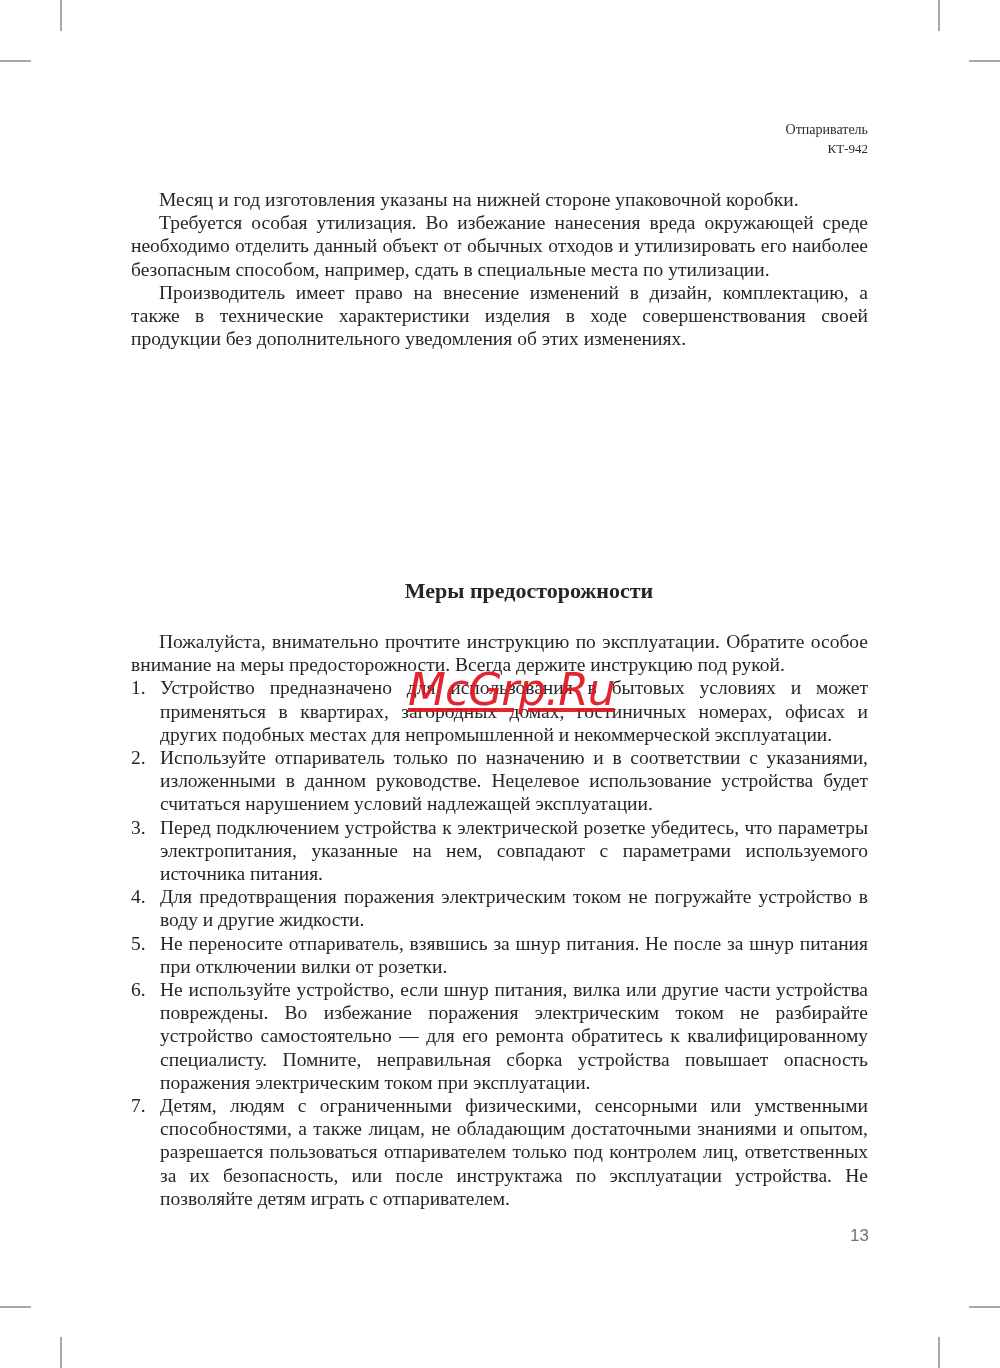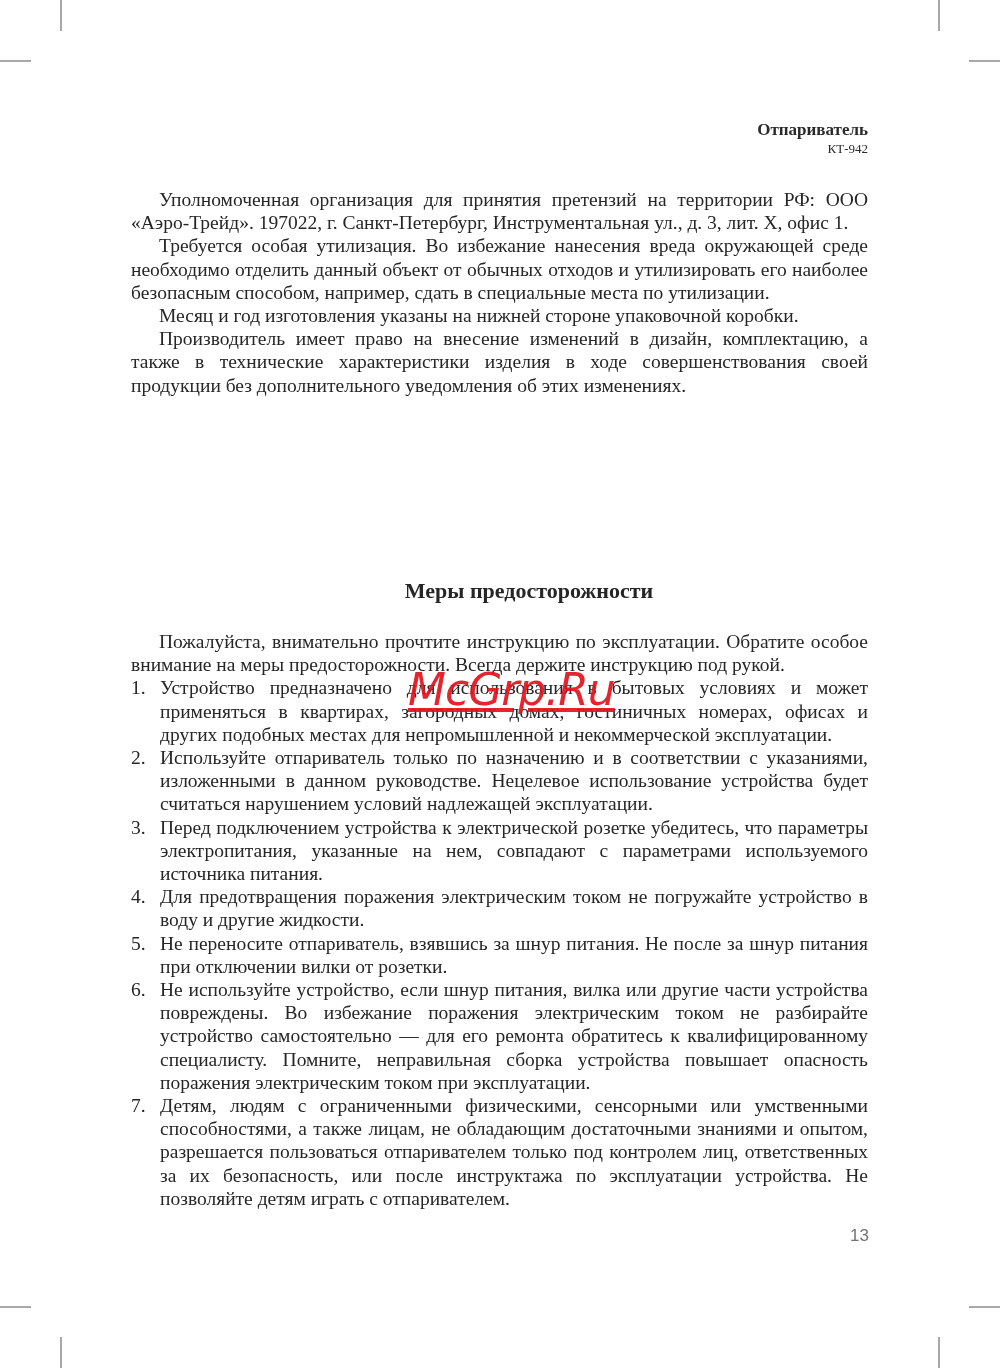--- a/index.html
+++ b/index.html
@@ -3,21 +3,21 @@
   <meta charset="utf-8">
   <style>
     html, body { margin: 0; padding: 0; background: #ffffff; }
     body { width: 1000px; height: 1368px; position: relative; overflow: hidden; }
     .crop { position: absolute; background: #a8a8a8; }
     .crop.v { width: 2px; height: 31px; }
     .crop.h { height: 2px; width: 31px; }
 
     .header { position: absolute; right: 132px; top: 120px; text-align: right;
       font-family: "Liberation Serif", serif; color: #2a2a2a; line-height: 19px; }
-    .header .product { font-weight: bold; font-size: 17px; }
+    .header .product { font-weight: normal; font-size: 14px; }
     .header .model { font-size: 13px; }
 
     .textcol { position: absolute; left: 131px; width: 737px;
       font-family: "Liberation Serif", serif; color: #262626; font-size: 19.5px; line-height: 23.2px; }
     .textcol p { margin: 0; text-indent: 28px; text-align: justify; }
 
     #intro { top: 188px; }
     .section-title { position: absolute; top: 578px; left: 0; width: 1000px; text-align: center;
       font-family: "Liberation Serif", serif; font-weight: bold; font-size: 22px; color: #262626; padding-left: 29px; }
     #precautions { top: 630px; }
@@ -43,23 +43,22 @@
 <div class="crop v" style="left:60px; top:1337px;"></div>
 <div class="crop h" style="left:969px; top:1306px;"></div>
 <div class="crop v" style="left:938px; top:1337px;"></div>
 
 <div class="header">
   <div class="product">Отпариватель</div>
   <div class="model">КТ-942</div>
 </div>
 
 <div class="textcol" id="intro">
-  <p>Уполномоченная организация для принятия претензий на территории РФ: ООО «Аэро-Трейд». 197022, г. Санкт-Петербург, Инструментальная ул., д. 3, лит. Х, офис 1.</p>
+  <p>Месяц и год изготовления указаны на нижней стороне упаковочной коробки.</p>
   <p>Требуется особая утилизация. Во избежание нанесения вреда окружающей среде необходимо отделить данный объект от обычных отходов и утилизировать его наиболее безопасным способом, например, сдать в специальные места по утилизации.</p>
-  <p>Месяц и год изготовления указаны на нижней стороне упаковочной коробки.</p>
   <p>Производитель имеет право на внесение изменений в дизайн, комплектацию, а также в технические характеристики изделия в ходе совершенствования своей продукции без дополнительного уведомления об этих изменениях.</p>
 </div>
 
 <div class="section-title">Меры предосторожности</div>
 
 <div class="textcol" id="precautions">
   <p>Пожалуйста, внимательно прочтите инструкцию по эксплуатации. Обратите особое внимание на меры предосторожности. Всегда держите инструкцию под рукой.</p>
   <ol class="items">
     <li><span class="num">1.</span><span>Устройство предназначено для использования в бытовых условиях и может применяться в квартирах, загородных домах, гостиничных номерах, офисах и других подобных местах для непромышленной и некоммерческой эксплуатации.</span></li>
     <li><span class="num">2.</span><span>Используйте отпариватель только по назначению и в соответствии с указаниями, изложенными в данном руководстве. Нецелевое использование устройства будет считаться нарушением условий надлежащей эксплуатации.</span></li>

